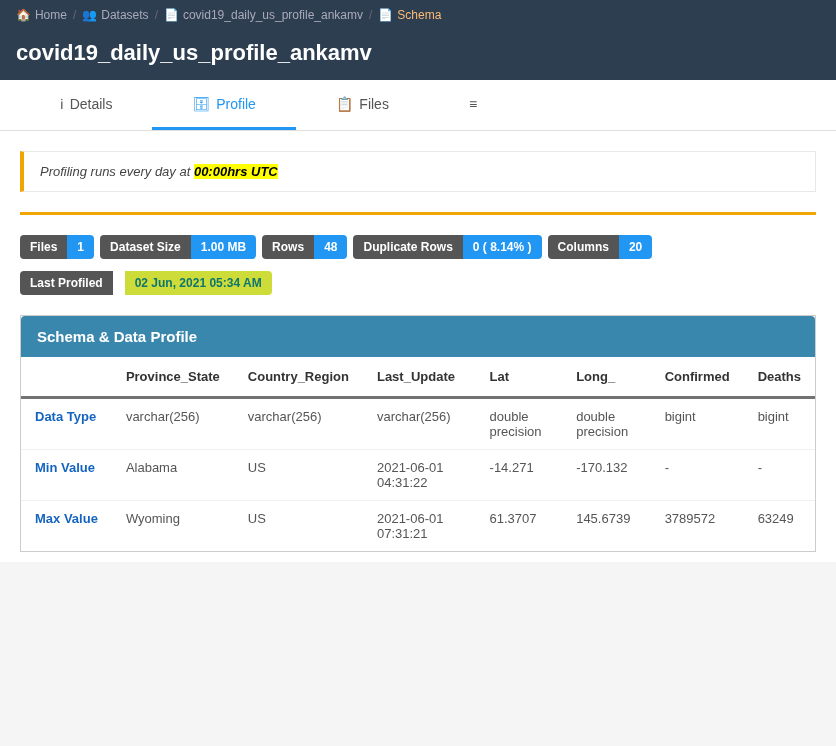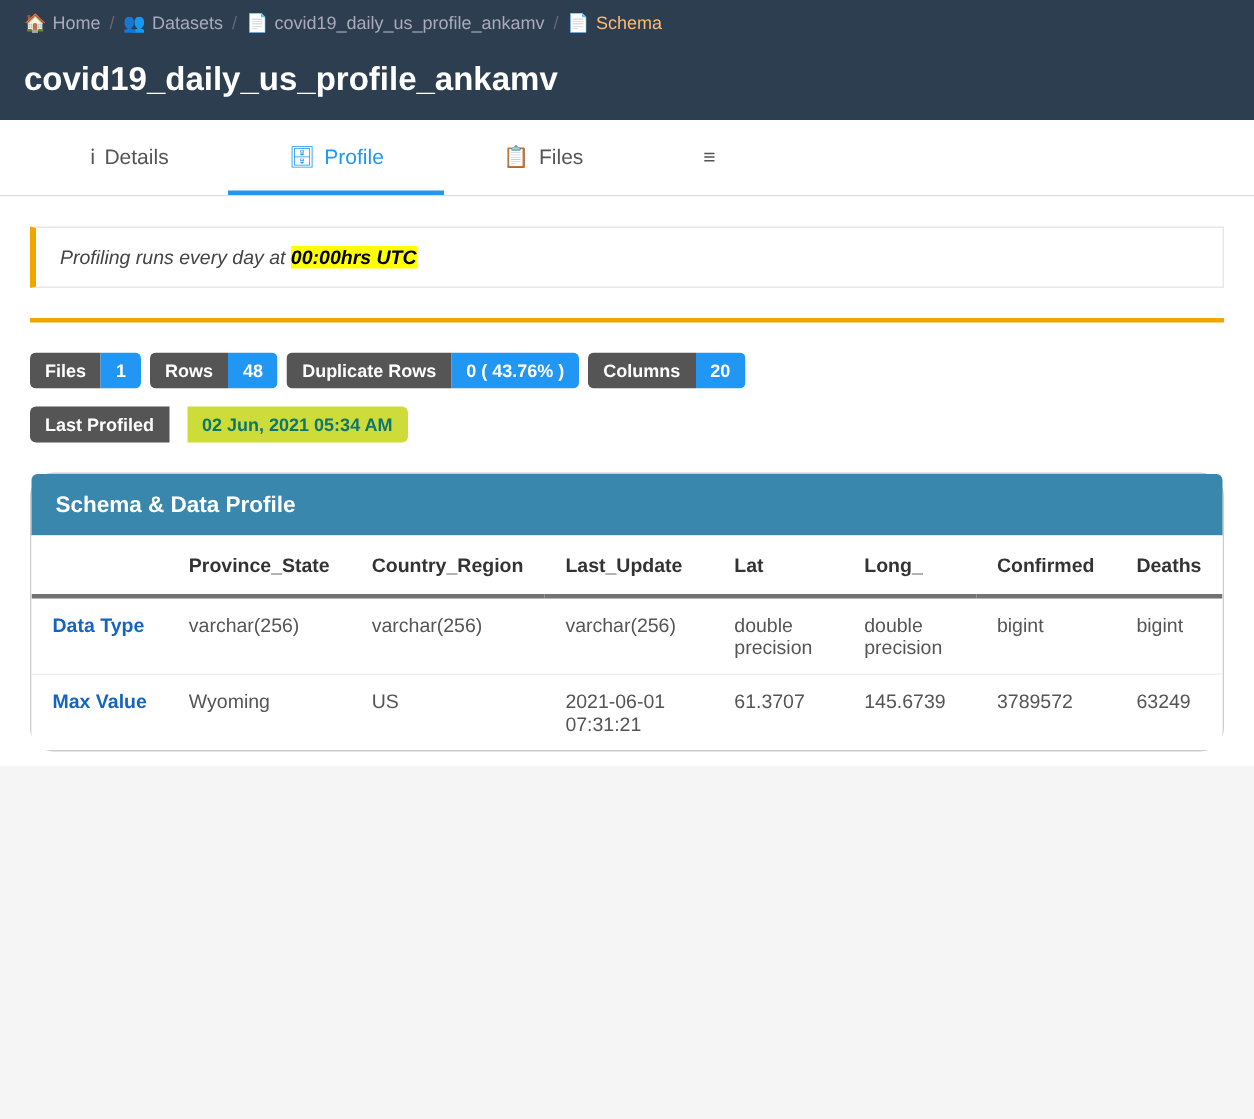--- a/index.html
+++ b/index.html
@@ -128,21 +128,21 @@
       color: #0f766e;
       padding: 5px 10px;
       font-size: 12px;
       font-weight: 600;
       border-radius: 0 4px 4px 0;
     }
 
     
     .schema-section {
       border: 1px solid #ccc;
-      border-radius: 16px;
+      border-radius: 0;
       margin-top: 10px;
     }
     .schema-header {
       background: #3a87ad;
       color: #fff;
       padding: 12px 16px;
       font-size: 15px;
       font-weight: bold;
       border-radius: 4px 4px 0 0;
     }
@@ -227,26 +227,30 @@
   </div>
 
   <div class="orange-divider"></div>
 
   <div class="stats-row">
     <span class="badge">
       <span class="badge-label">Files</span>
       <span class="badge-value">1</span>
     </span>
     <span class="badge">
+      <span class="badge-label">Dataset Size</span>
+      <span class="badge-value">1.00 MB</span>
+    </span>
+    <span class="badge">
       <span class="badge-label">Rows</span>
       <span class="badge-value">48</span>
     </span>
     <span class="badge">
       <span class="badge-label">Duplicate Rows</span>
-      <span class="badge-value">0 ( 43.76% )</span>
+      <span class="badge-value">0 ( 8.14% )</span>
     </span>
     <span class="badge">
       <span class="badge-label">Columns</span>
       <span class="badge-value">20</span>
     </span>
   </div>
 
   <div class="last-profiled-row">
     <span class="last-profiled-label">Last Profiled</span>
     <span class="last-profiled-value">02 Jun, 2021 05:34 AM</span>
@@ -278,20 +282,32 @@
             <td>varchar(256)</td>
             <td>varchar(256)</td>
             <td>varchar(256)</td>
             <td>double precision</td>
             <td>double precision</td>
             <td>bigint</td>
             <td>bigint</td>
           </tr>
           <tr>
             <td class="col-first">
+              <span class="row-label">Min Value</span>
+            </td>
+            <td>Alabama</td>
+            <td>US</td>
+            <td>2021-06-01 04:31:22</td>
+            <td>-14.271</td>
+            <td>-170.132</td>
+            <td>-</td>
+            <td>-</td>
+          </tr>
+          <tr>
+            <td class="col-first">
               <span class="row-label">Max Value</span>
             </td>
             <td>Wyoming</td>
             <td>US</td>
             <td>2021-06-01 07:31:21</td>
             <td>61.3707</td>
             <td>145.6739</td>
             <td>3789572</td>
             <td>63249</td>
           </tr>

